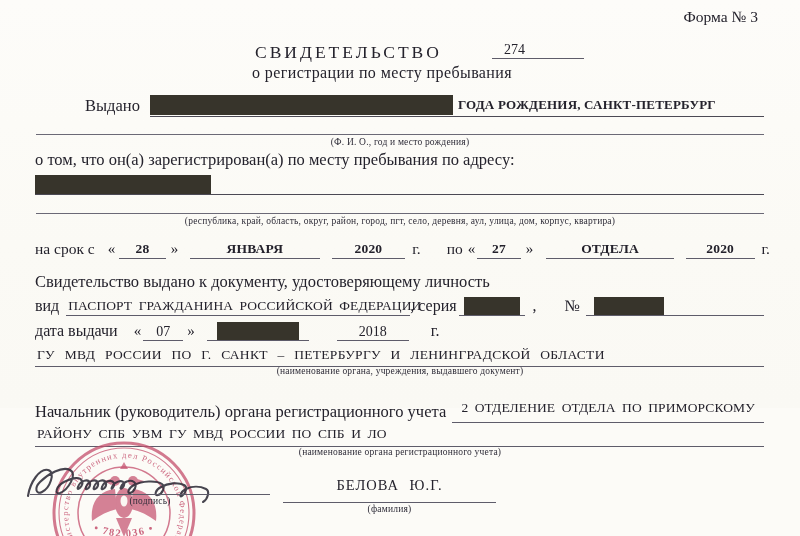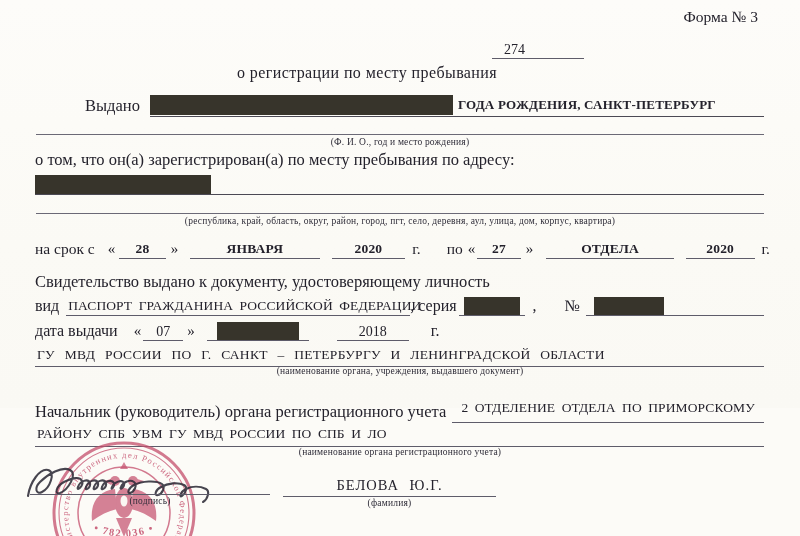--- a/index.html
+++ b/index.html
@@ -25,22 +25,23 @@
   .stamp-svg{position:absolute;left:42px;top:441px;z-index:2;}
   .sig-svg{position:absolute;left:22px;top:462px;z-index:3;}
 </style>
 </head>
 <body>
 
 <div class="page">
 
   <div class="abs" style="top:8px;right:42px;font-size:15.5px;">Форма № 3</div>
 
+  <div class="abs title" style="top:42px;left:255px;">СВИДЕТЕЛЬСТВО</div>
   <div class="abs slot" style="top:42px;left:492px;width:80px;text-align:left;padding-left:12px;font-size:14px;">274</div>
-  <div class="abs subtitle" style="top:64px;left:237px;">о регистрации по месту пребывания</div>
+  <div class="abs subtitle" style="top:64px;left:252px;">о регистрации по месту пребывания</div>
 
   <div class="row" style="top:95px;left:85px;right:36px;">
     <span class="txt" style="margin-right:10px;">Выдано</span>
     <span class="fillline" style="padding-bottom:1px;">
       <span class="bar" style="width:303px;height:20px;"></span>
       <span class="bv" style="font-size:13px;margin-left:3px;">ГОДА РОЖДЕНИЯ, САНКТ-ПЕТЕРБУРГ</span>
     </span>
   </div>
   <div class="rule" style="top:134px;"></div>
   <div class="cap cap-c" style="top:137px;">(Ф. И. О., год и место рождения)</div>
@@ -141,17 +142,17 @@
   <svg class="sig-svg" width="200" height="44" viewBox="0 0 200 44">
     <path d="M6,34 C8,20 18,6 26,8 C34,10 28,26 20,30 C14,33 12,26 18,20 C26,12 40,4 48,8 C56,12 46,28 38,31 C32,33 34,24 42,20 C50,16 58,14 60,19 C62,24 54,30 56,25 C58,19 66,16 68,21 C69,26 62,30 64,25 C66,19 74,16 76,21 C77,26 70,30 72,25 C74,19 82,16 84,21 C85,26 78,30 80,25 C82,19 90,17 92,21 C93,25 88,29 90,25 C92,20 100,17 102,21 C103,25 97,29 99,25 C101,20 108,17 112,20 C116,23 112,30 108,31 C105,32 106,26 112,23 C120,19 134,18 140,22 C144,25 140,32 136,33 C132,34 133,28 139,25 C146,21 156,20 162,23 C166,25 164,31 160,34 C157,36 158,30 164,27 C170,24 178,24 184,27 C188,29 186,37 181,40" fill="none" stroke="#2e2b38" stroke-width="2.1" stroke-linecap="round" opacity="0.88"></path>
   </svg>
 
   <div class="abs" style="top:470px;left:30px;width:240px;z-index:4;">
     <div style="height:24px;border-bottom:1px solid #5e5c6a;"></div>
     <div class="cap" style="position:static;text-align:center;margin-top:1px;">(подпись)</div>
   </div>
 
   <div class="abs" style="top:477px;left:283px;width:213px;">
-    <div style="text-align:center;font-size:14.5px;letter-spacing:1px;word-spacing:6px;border-bottom:1px solid #5e5c6a;padding-bottom:2px;">БЕЛОВА Ю.Г.</div>
+    <div style="text-align:center;font-size:14.5px;letter-spacing:1px;word-spacing:6px;border-bottom:1px solid #5e5c6a;padding-bottom:8px;">БЕЛОВА Ю.Г.</div>
     <div class="cap" style="position:static;text-align:center;margin-top:1px;">(фамилия)</div>
   </div>
 
 </div>
 
 </body></html>

